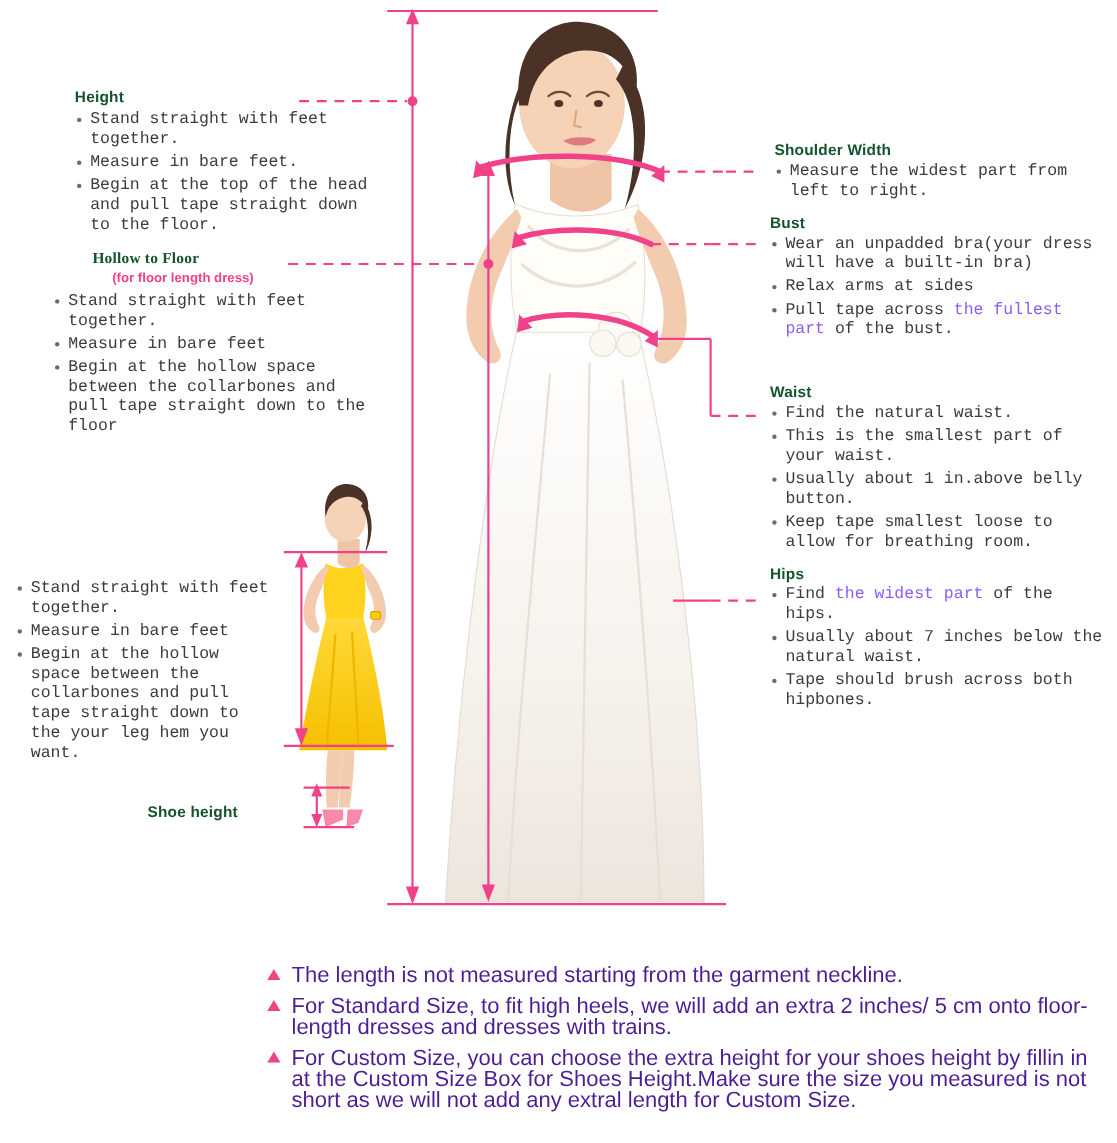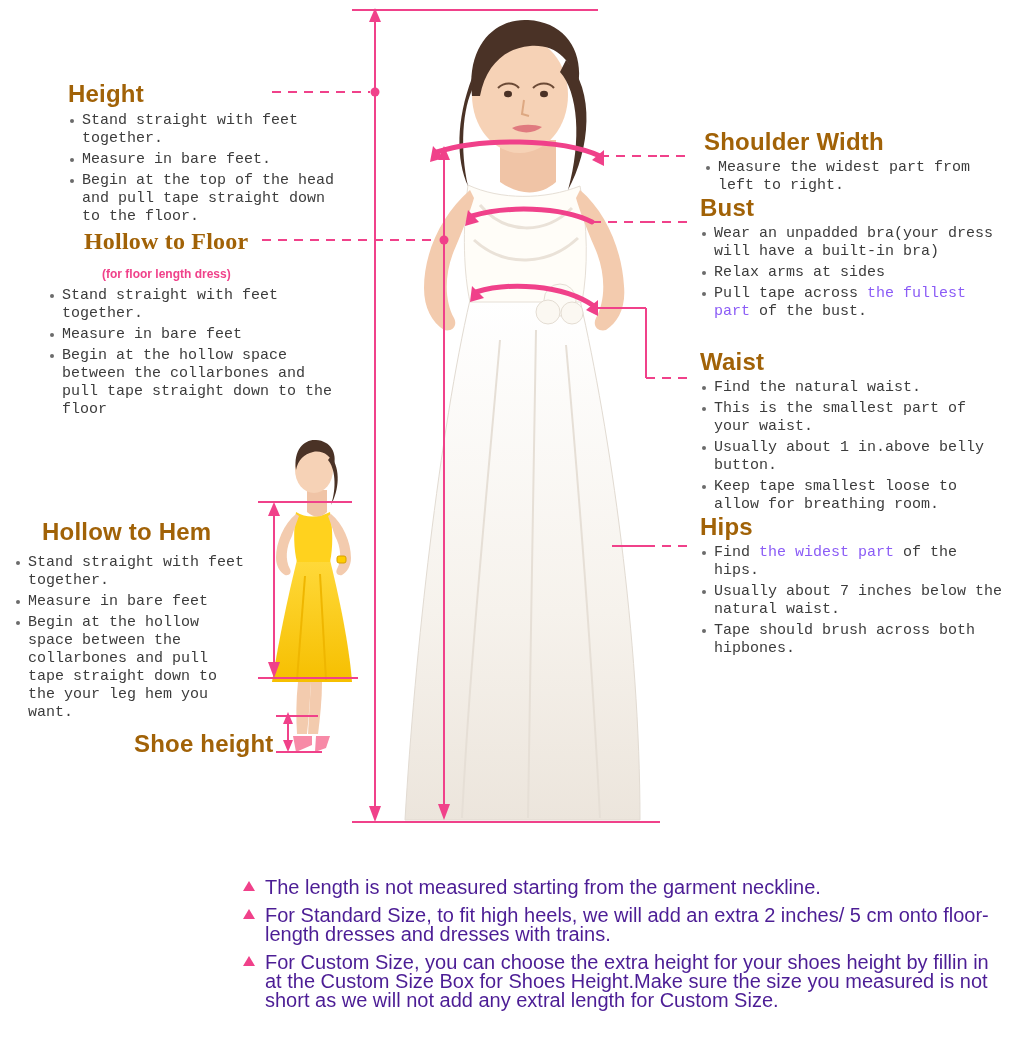--- a/index.html
+++ b/index.html
@@ -25,23 +25,23 @@
     position: absolute;
     left: 0; top: 0;
     width: 1015px;
     height: 1039px;
     pointer-events: none;
   }
   .block {
     position: absolute;
   }
   .heading {
-    color: #a16207;
+    color: #14532d;
     font-weight: bold;
-    font-size: 24px;
+    font-size: 14px;
     letter-spacing: 0.2px;
     white-space: nowrap;
   }
   .subheading {
     color: #f0418a;
     font-weight: bold;
     font-size: 12px;
     white-space: nowrap;
   }
   ul.bullets {
@@ -235,30 +235,29 @@
     <div class="heading">Height</div>
     <ul class="bullets">
       <li>Stand straight with feet together.</li>
       <li>Measure in bare feet.</li>
       <li>Begin at the top of the head and pull tape straight down to the floor.</li>
     </ul>
   </div>
 
   <div class="block" style="left:48px; top:228px; width:290px;">
     <div class="heading" style="padding-left:36px;font-family:Liberation Serif, serif;">Hollow to Floor</div>
-    <div class="subheading" style="padding-left:54px; margin-top:12px;">(for floor length dress)</div>
+    <div class="subheading" style="padding-left:54px; margin-top:1px;">(for floor length dress)</div>
     <ul class="bullets" style="margin-top:6px;">
       <li>Stand straight with feet together.</li>
       <li>Measure in bare feet</li>
       <li>Begin at the hollow space between the collarbones and pull tape straight down to the floor</li>
     </ul>
   </div>
 
   <div class="block" style="left:14px; top:518px; width:232px;">
-    <div class="heading" style="padding-left:28px;">Hollow to Hem</div>
     <ul class="bullets" style="margin-top:8px;">
       <li>Stand straight with feet together.</li>
       <li>Measure in bare feet</li>
       <li>Begin at the hollow space between the collarbones and pull tape straight down to the your leg hem  you want.</li>
     </ul>
   </div>
 
   <div class="block" style="left:134px; top:730px;">
     <div class="heading">Shoe height</div>
   </div>

